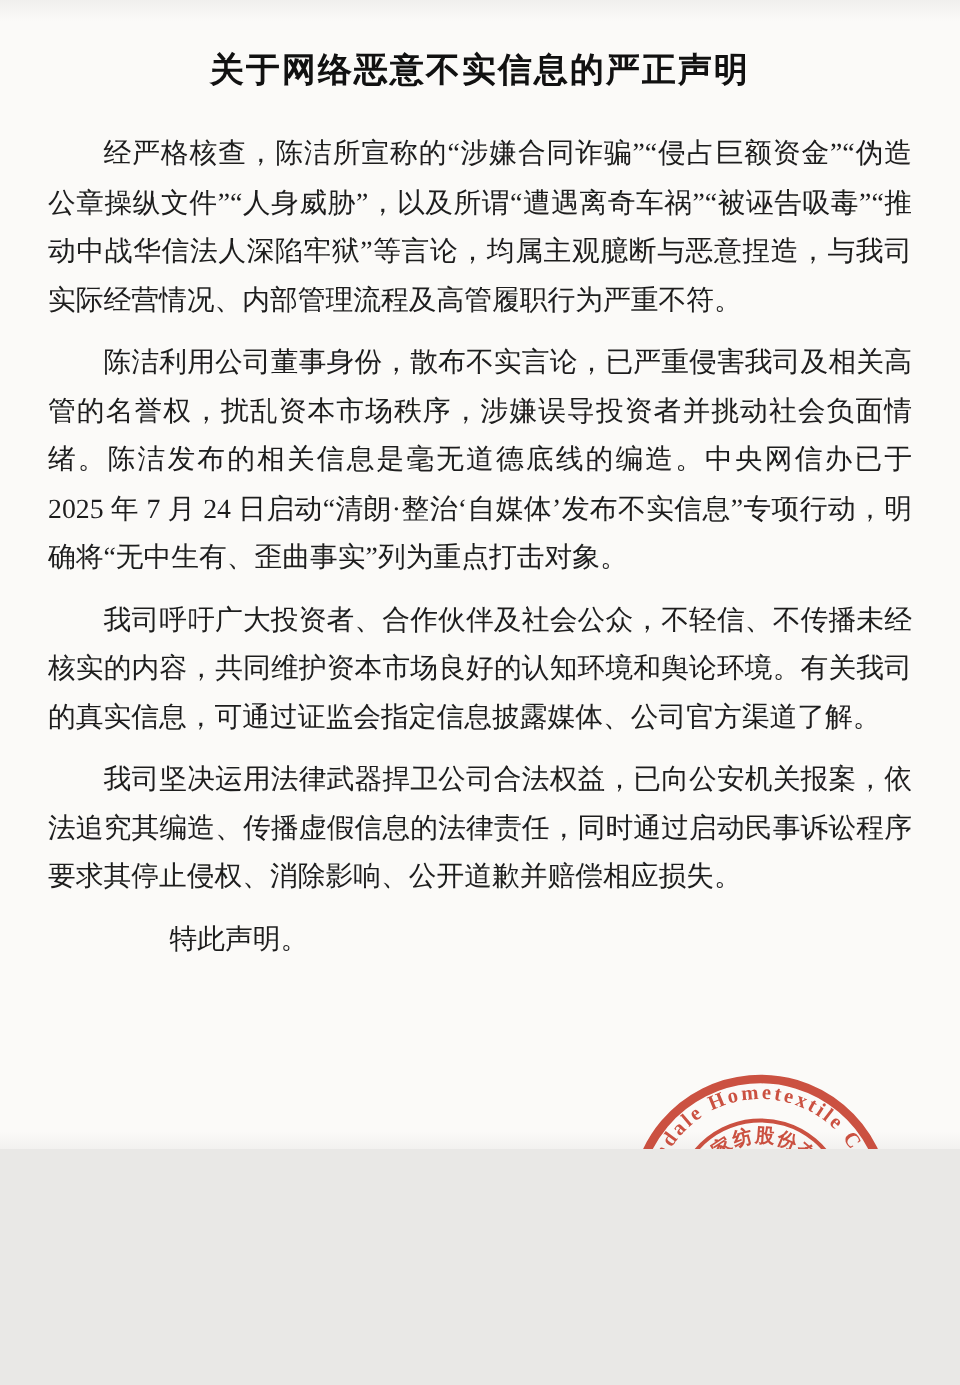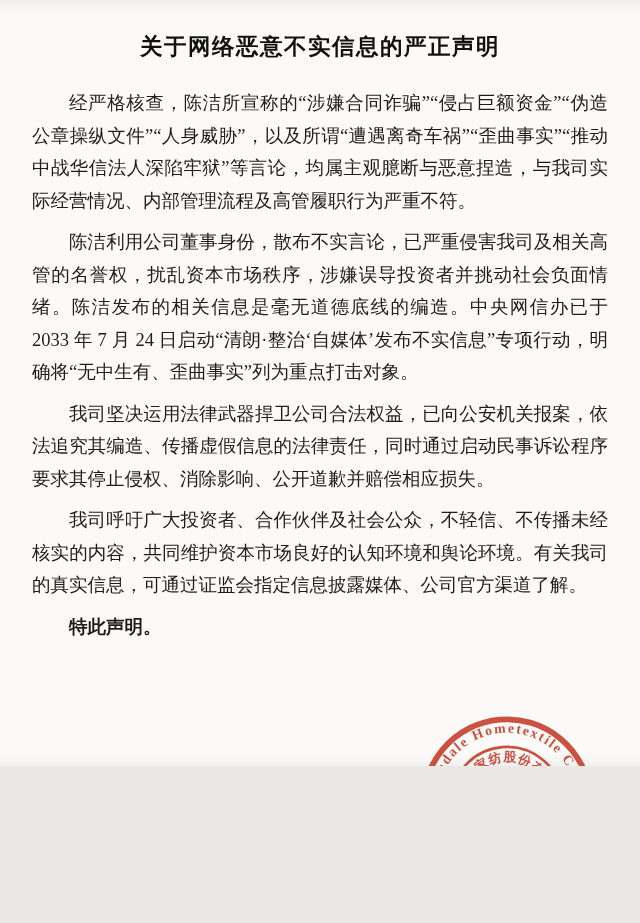--- a/index.html
+++ b/index.html
@@ -41,21 +41,22 @@
     text-indent: 2em;
     margin-bottom: 9px;
     font-weight: 500;
   }
   .closing {
     padding: 0 32px;
     font-size: 18.5px;
     line-height: 32.5px;
     text-indent: 2em;
     margin-top: 1px;
-    font-weight: 700;
+    font-weight: 400;
+    margin-left: 44px;
   }
   .sig-company {
     position: absolute;
     top: 782px;
     right: 48px;
     font-size: 17.5px;
     font-weight: 600;
     letter-spacing: 0.5px;
     color: #161616;
     z-index: 3;
@@ -93,24 +94,24 @@
   .seal .cn-text { font-size: 14.5px; font-weight: bold; letter-spacing: 1px; }
 </style>
 </head>
 <body>
 
 <div class="page">
 
   <h1 class="title">关于网络恶意不实信息的严正声明</h1>
 
   <div class="content">
-      <p>经严格核查，陈洁所宣称的“涉嫌合同诈骗”“侵占巨额资金”“伪造公章操纵文件”“人身威胁”，以及所谓“遭遇离奇车祸”“歪曲事实”“推动中战华信法人深陷牢狱”等言论，均属主观臆断与恶意捏造，与我司实际经营情况、内部管理流程及高管履职行为严重不符。</p>
-      <p>陈洁利用公司董事身份，散布不实言论，已严重侵害我司及相关高管的名誉权，扰乱资本市场秩序，涉嫌误导投资者并挑动社会负面情绪。陈洁发布的相关信息是毫无道德底线的编造。中央网信办已于 2033 年 7 月 24 日启动“清朗·整治‘自媒体’发布不实信息”专项行动，明确将“无中生有、歪曲事实”列为重点打击对象。</p>
+      <p>经严格核查，陈洁所宣称的“涉嫌合同诈骗”“侵占巨额资金”“伪造公章操纵文件”“人身威胁”，以及所谓“遭遇离奇车祸”“被诬告吸毒”“推动中战华信法人深陷牢狱”等言论，均属主观臆断与恶意捏造，与我司实际经营情况、内部管理流程及高管履职行为严重不符。</p>
+      <p>陈洁利用公司董事身份，散布不实言论，已严重侵害我司及相关高管的名誉权，扰乱资本市场秩序，涉嫌误导投资者并挑动社会负面情绪。陈洁发布的相关信息是毫无道德底线的编造。中央网信办已于 2025 年 7 月 24 日启动“清朗·整治‘自媒体’发布不实信息”专项行动，明确将“无中生有、歪曲事实”列为重点打击对象。</p>
+      <p>我司呼吁广大投资者、合作伙伴及社会公众，不轻信、不传播未经核实的内容，共同维护资本市场良好的认知环境和舆论环境。有关我司的真实信息，可通过证监会指定信息披露媒体、公司官方渠道了解。</p>
       <p>我司坚决运用法律武器捍卫公司合法权益，已向公安机关报案，依法追究其编造、传播虚假信息的法律责任，同时通过启动民事诉讼程序要求其停止侵权、消除影响、公开道歉并赔偿相应损失。</p>
-      <p>我司呼吁广大投资者、合作伙伴及社会公众，不轻信、不传播未经核实的内容，共同维护资本市场良好的认知环境和舆论环境。有关我司的真实信息，可通过证监会指定信息披露媒体、公司官方渠道了解。</p>
     </div>
 
   <div class="closing">特此声明。</div>
 
   <div class="sig-company">湖南梦洁家纺股份有限公司</div>
 
   <div class="sig-date">2025 年 11 月 25 日</div>
 
   <div class="seal">
     <svg viewBox="0 0 200 200" xmlns="http://www.w3.org/2000/svg">

